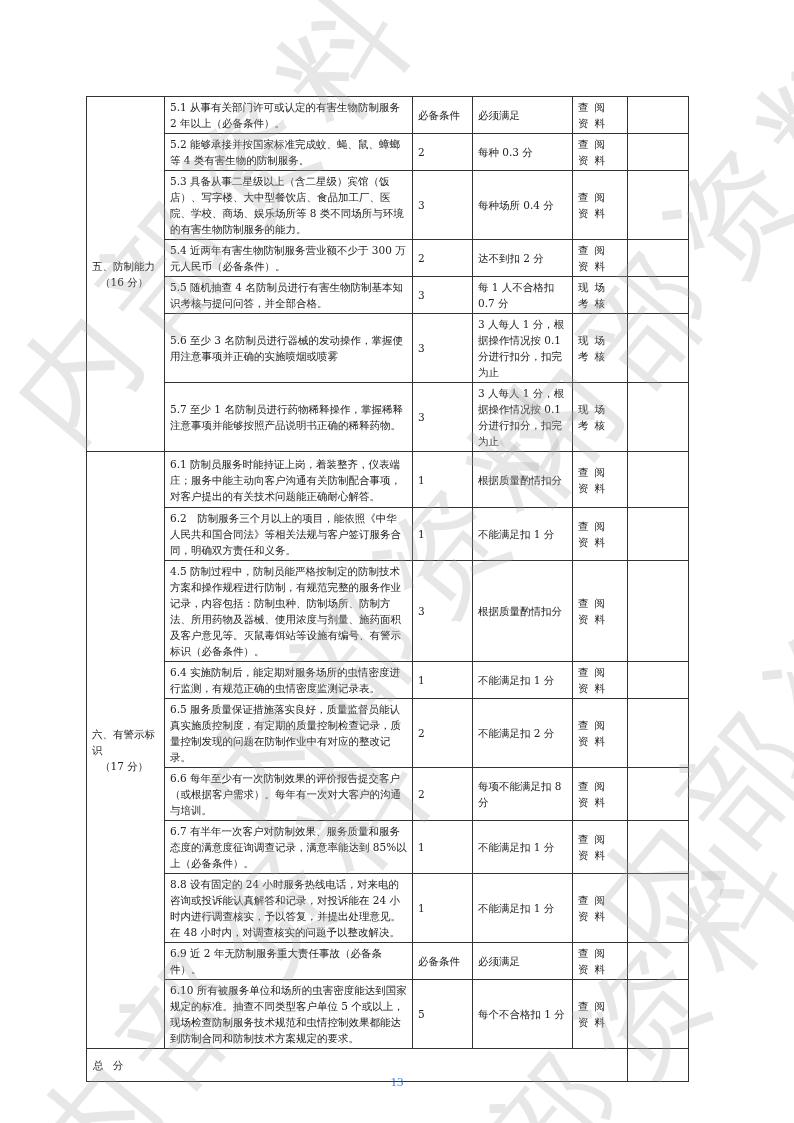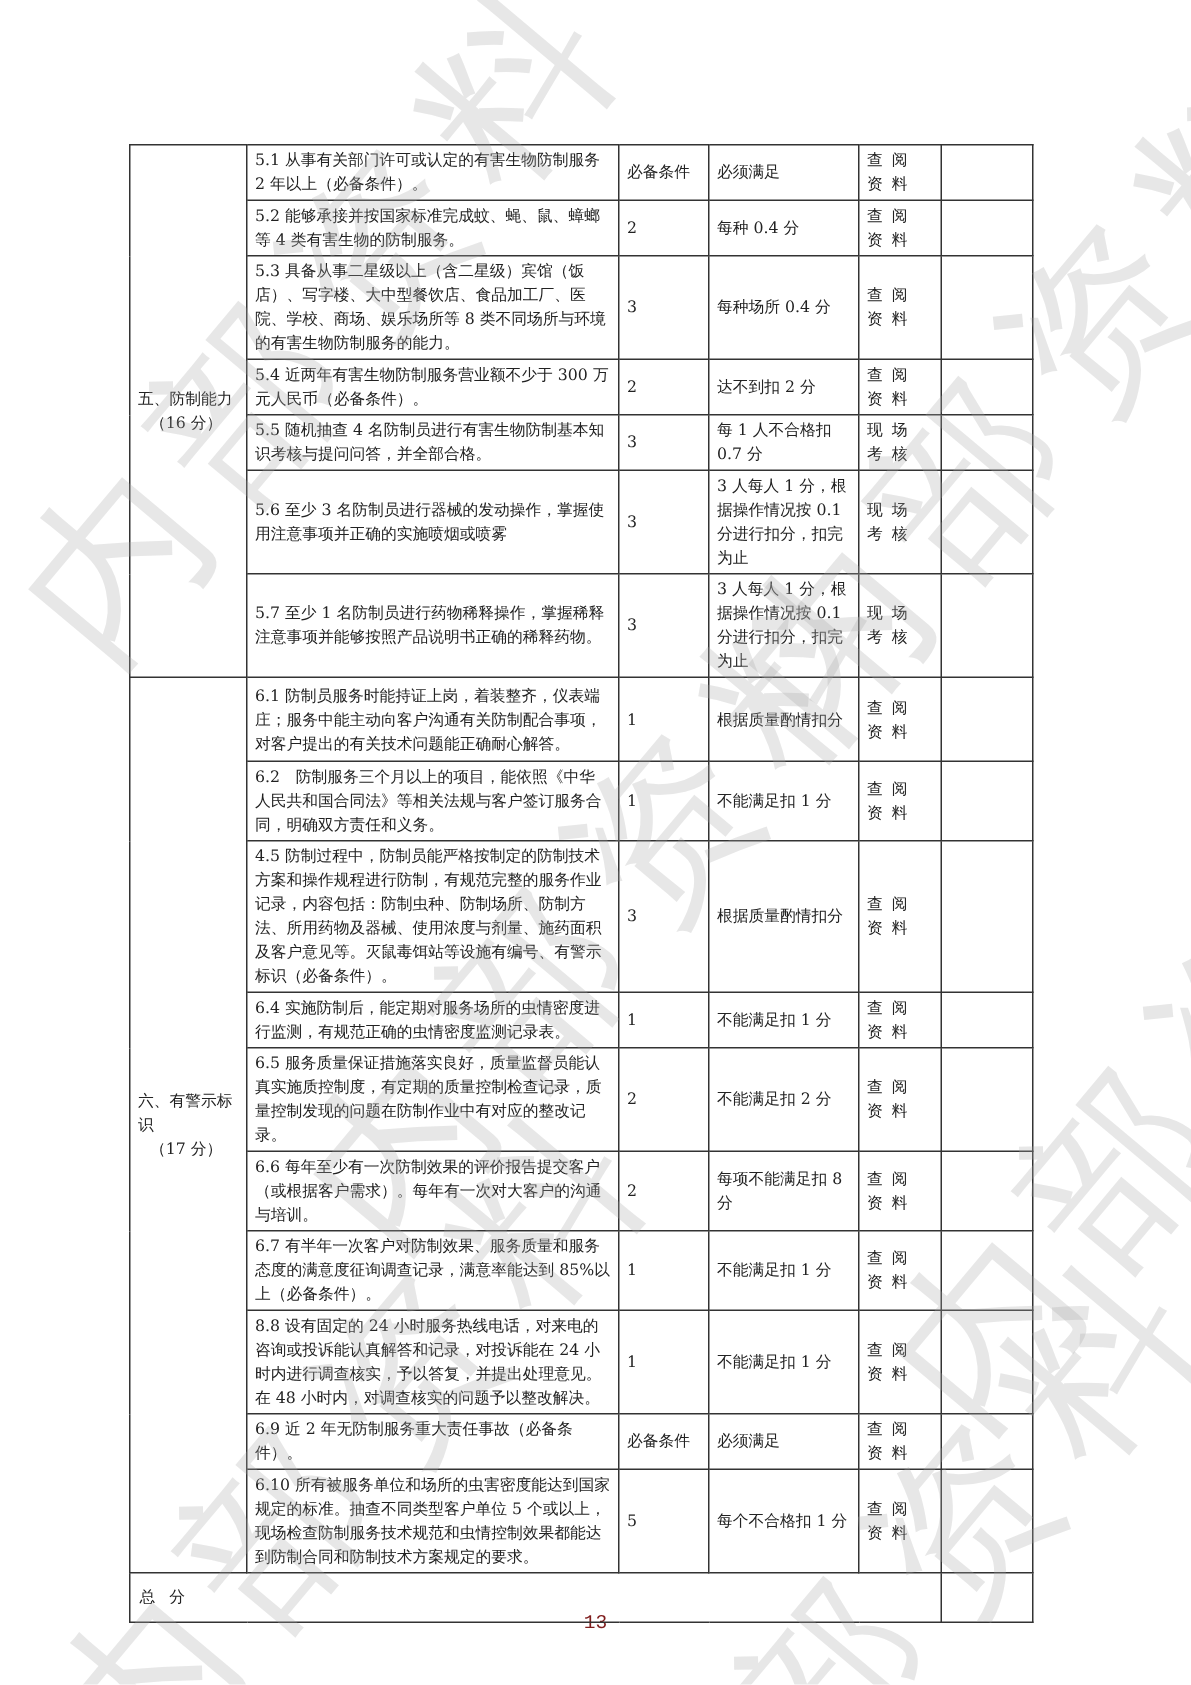--- a/index.html
+++ b/index.html
@@ -18,21 +18,21 @@
   }
   table.score td {
     border: 1.3px solid #333; vertical-align: middle; padding: 2px 5px; word-break: break-all;
   }
   td.cat { vertical-align: top; padding-top: 4px; text-align: left; }
   td.cat .sub { display: block; padding-left: 8px; }
   td.method { letter-spacing: 6px; }
   td.pts { }
   .page-num {
     position: absolute; top: 1074px; left: 0; width: 794px; text-align: center; font-size: 13px;
-    font-family: Liberation Mono, monospace; color: #7f1d1d;
+    font-family: Liberation Serif, serif; color: #3b82f6;
   }
 </style>
 </head>
 <body>
 
 <div class="watermark" style="left:-60px; top:130px;">内部资料</div>
 <div class="watermark" style="left:420px; top:180px;">内部资料</div>
 <div class="watermark" style="left:130px; top:520px;">内部资料</div>
 <div class="watermark" style="left:520px; top:640px;">内部资料</div>
 <div class="watermark" style="left:-40px; top:880px;">内部资料</div>
@@ -56,21 +56,21 @@
       </td>
       <td>5.1 从事有关部门许可或认定的有害生物防制服务 2 年以上（必备条件）。</td>
       <td class="pts">必备条件</td>
       <td>必须满足</td>
       <td class="method">查阅资料</td>
       <td></td>
     </tr>
     <tr style="height:36px">
       <td>5.2 能够承接并按国家标准完成蚊、蝇、鼠、蟑螂等 4 类有害生物的防制服务。</td>
       <td class="pts">2</td>
-      <td>每种 0.4 分</td>
+      <td>每种 0.3 分</td>
       <td class="method">查阅资料</td>
       <td></td>
     </tr>
     <tr style="height:62px">
       <td>5.3 具备从事二星级以上（含二星级）宾馆（饭店）、写字楼、大中型餐饮店、食品加工厂、医院、学校、商场、娱乐场所等 8 类不同场所与环境的有害生物防制服务的能力。</td>
       <td class="pts">3</td>
       <td>每种场所 0.4 分</td>
       <td class="method">查阅资料</td>
       <td></td>
     </tr>

